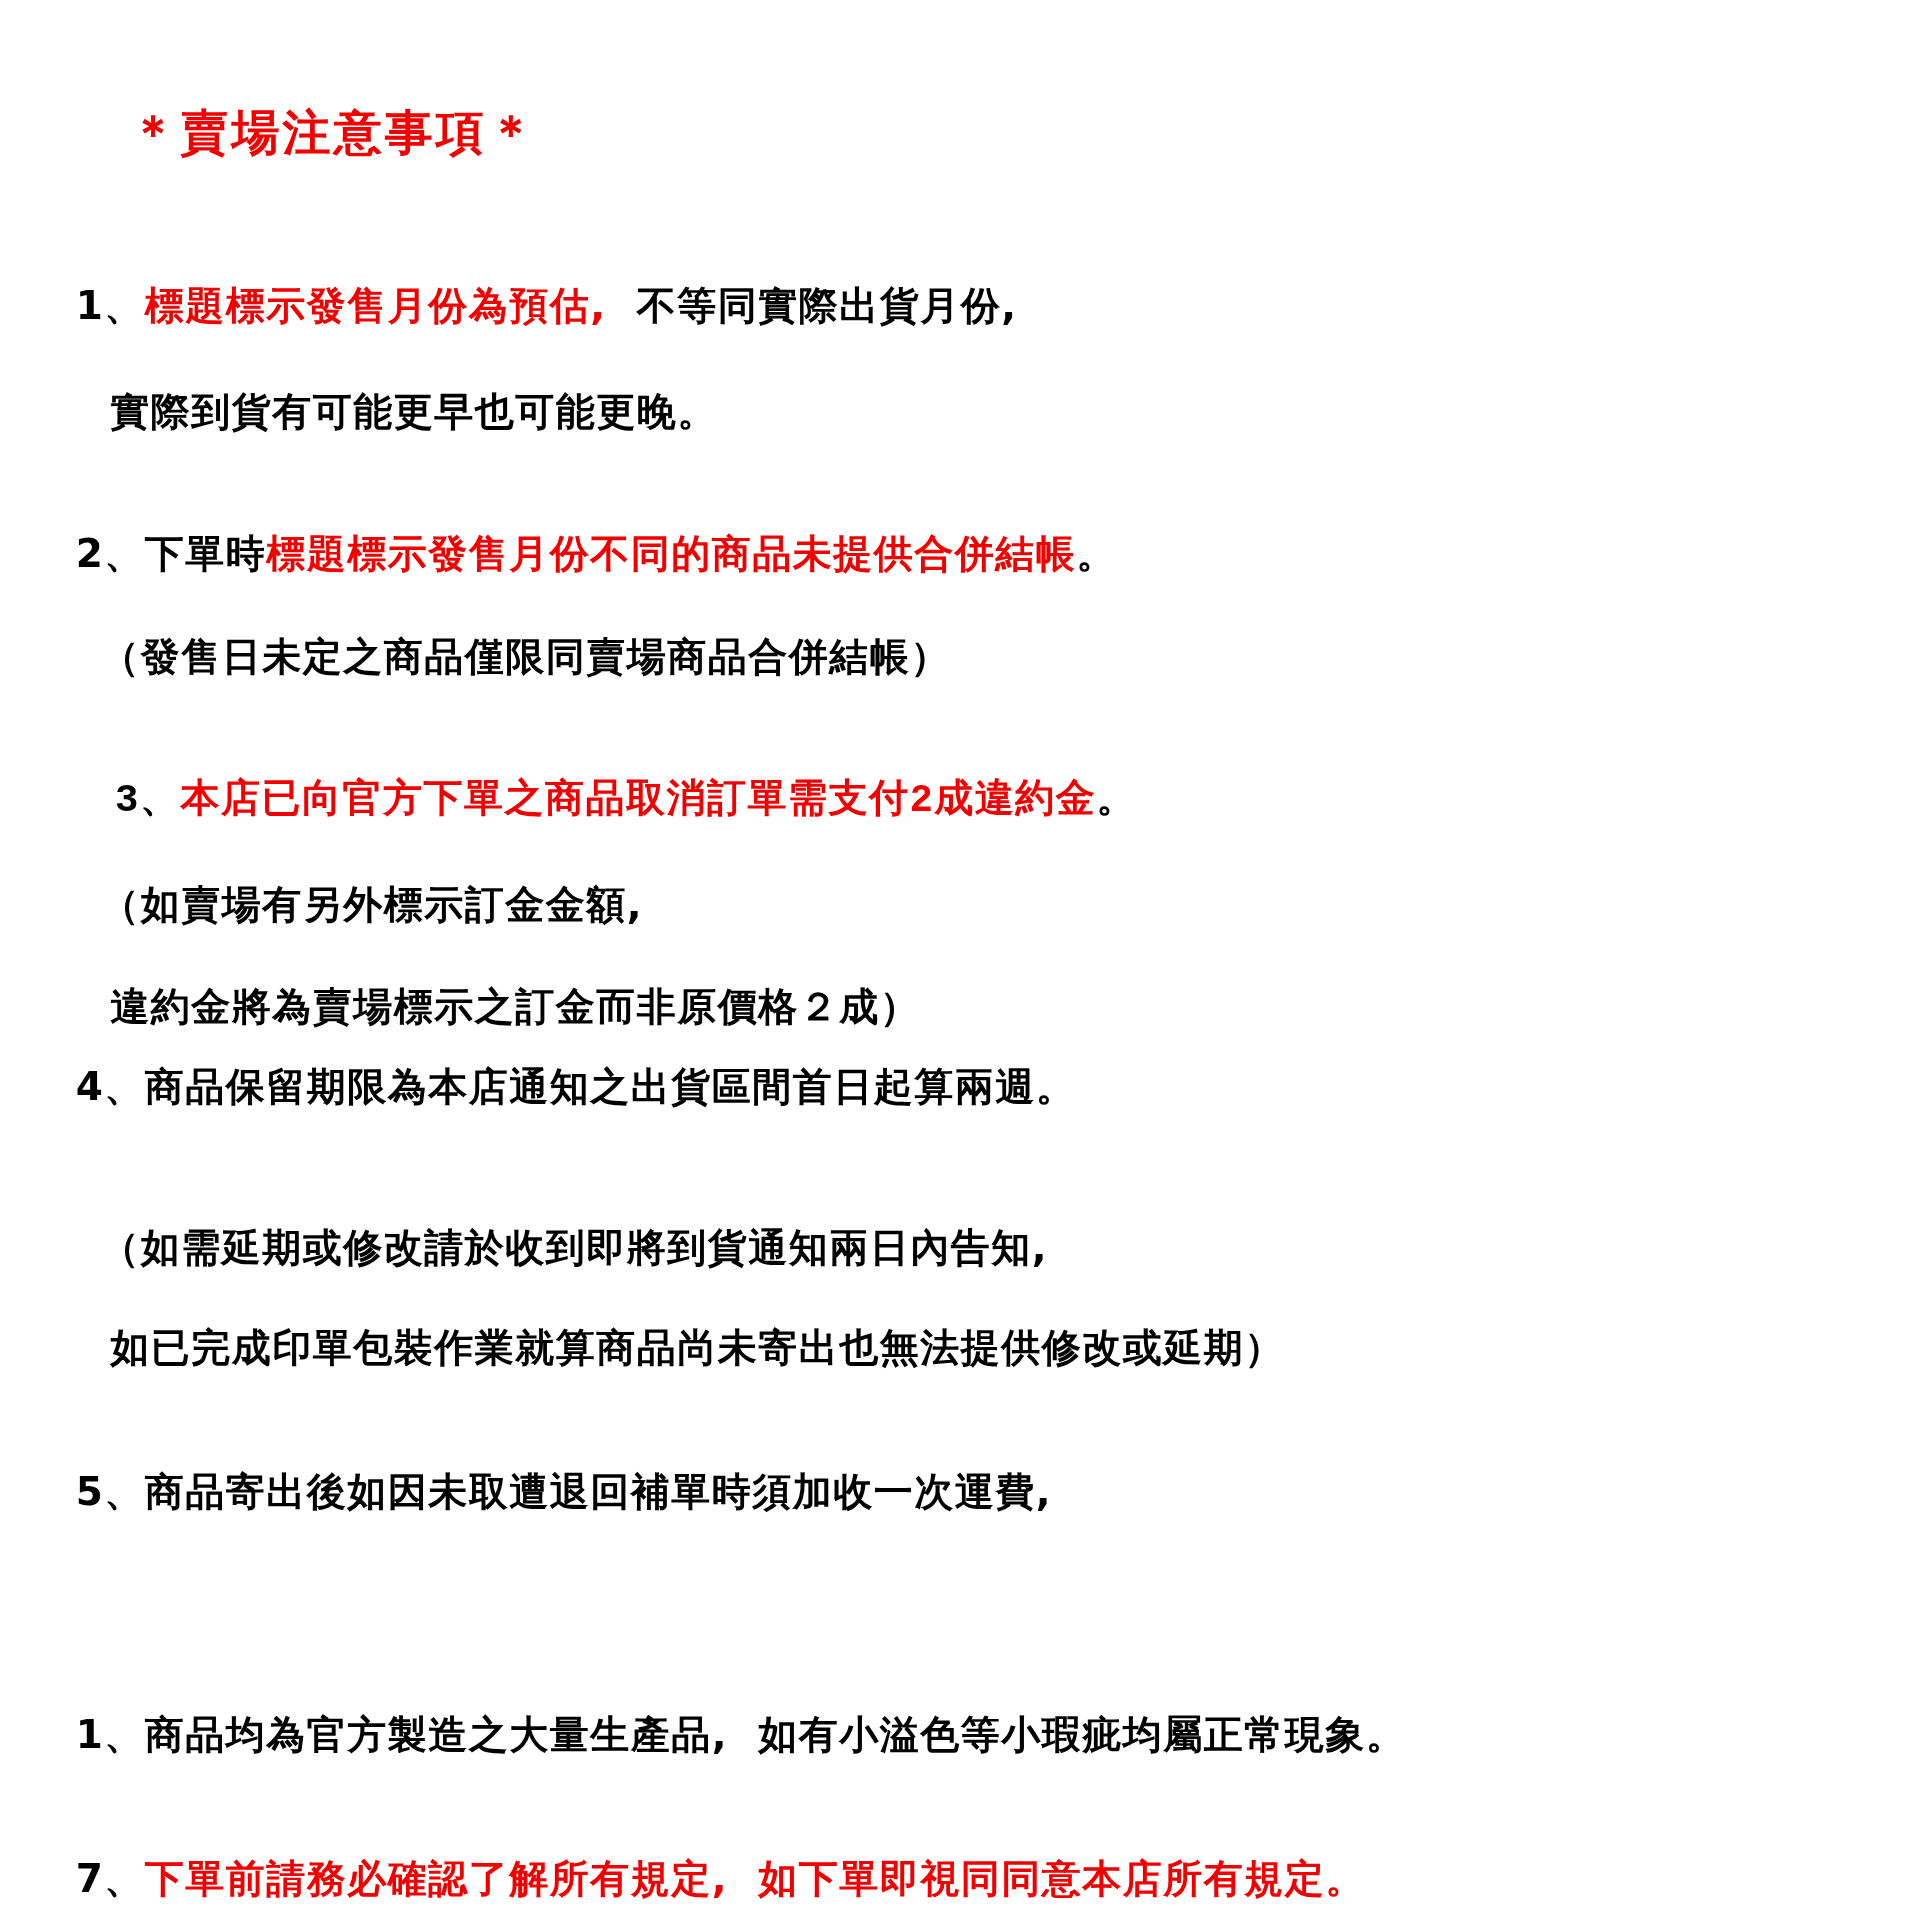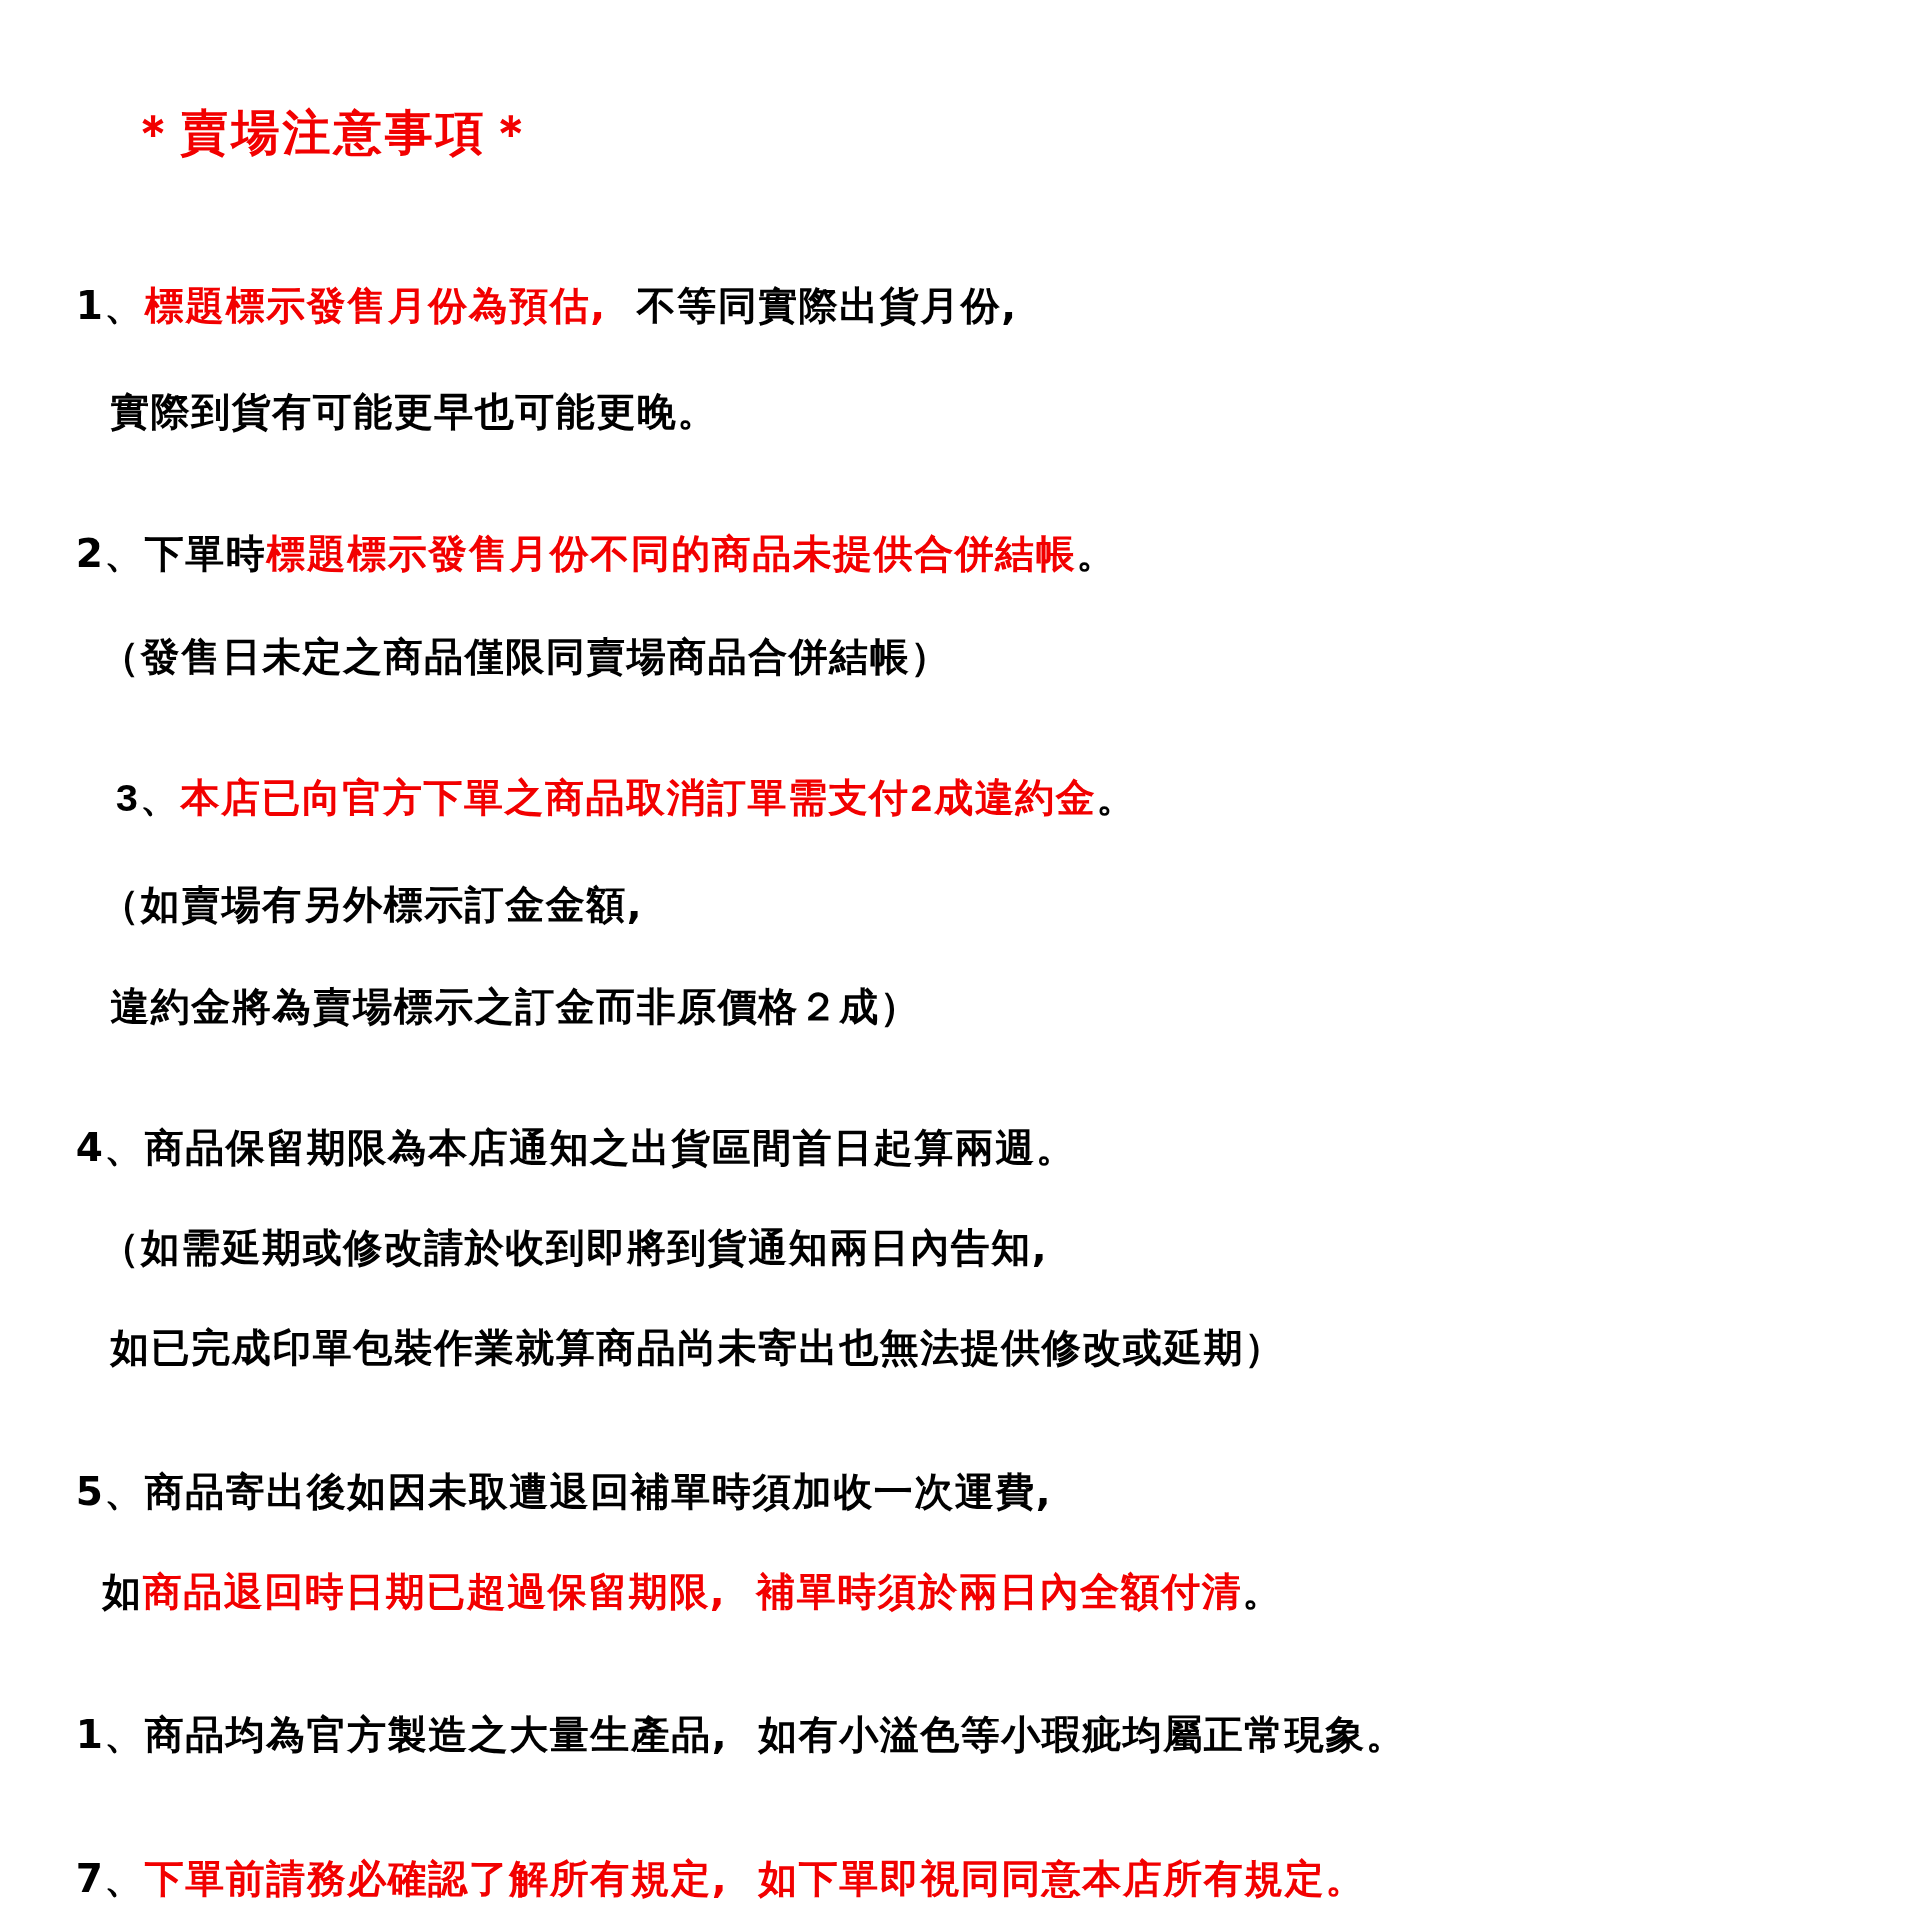--- a/index.html
+++ b/index.html
@@ -32,21 +32,21 @@
 
   
   .l-title { top: 50px;  left: 50px; }
   .l-1-1   { top: 239px;  left: 15.4px;  }
   .l-1-2   { top: 345px;  left: 50px; }
   .l-2-1   { top: 487px; left: 15.4px;  }
   .l-2-2   { top: 590px; left: 40px; }
   .l-3-1   { top: 734px; left: 15.4px; font-family: Liberation Mono, monospace;  }
   .l-3-2   { top: 838px; left: 40px; }
   .l-3-3   { top: 940px; left: 50px; }
-  .l-4-1   { top: 1081px; left: 15.4px; text-align: right;  }
+  .l-4-1   { top: 1020px; left: 15.4px; text-align: right;  }
   .l-4-2   { top: 1181px; left: 40px; }
   .l-4-3   { top: 1281px; left: 50px; }
   .l-5-1   { top: 1425px; left: 15.4px;  }
   .l-5-2   { top: 1525px; left: 42px; }
   .l-6-1   { top: 1668px; left: 15.4px;  }
   .l-7-1   { top: 1812px; left: 15.4px;  }
 </style>
 </head>
 <body>
 
@@ -86,23 +86,20 @@
   <div class="line l-4-2">
     <span class="seg" data-color="black">（如需延期或修改請於收到即將到貨通知兩日內告知,</span>
   </div>
   <div class="line l-4-3">
     <span class="seg" data-color="black">如已完成印單包裝作業就算商品尚未寄出也無法提供修改或延期）</span>
   </div>
 
   <div class="line l-5-1">
     <span class="seg" data-color="black">5、商品寄出後如因未取遭退回補單時須加收一次運費,</span>
   </div>
-  <div class="line l-5-2">
-    <span class="seg" data-color="black">如</span><span class="seg" data-color="red">商品退回時日期已超過保留期限,  補單時須於兩日內全額付清</span><span class="seg" data-color="black">。</span>
-  </div>
 
   <div class="line l-6-1">
     <span class="seg" data-color="black">1、商品均為官方製造之大量生產品,  如有小溢色等小瑕疵均屬正常現象。</span>
   </div>
 
   <div class="line l-7-1">
     <span class="seg" data-color="black">7、</span><span class="seg" data-color="red">下單前請務必確認了解所有規定,  如下單即視同同意本店所有規定。</span>
   </div>
 
 </div>

